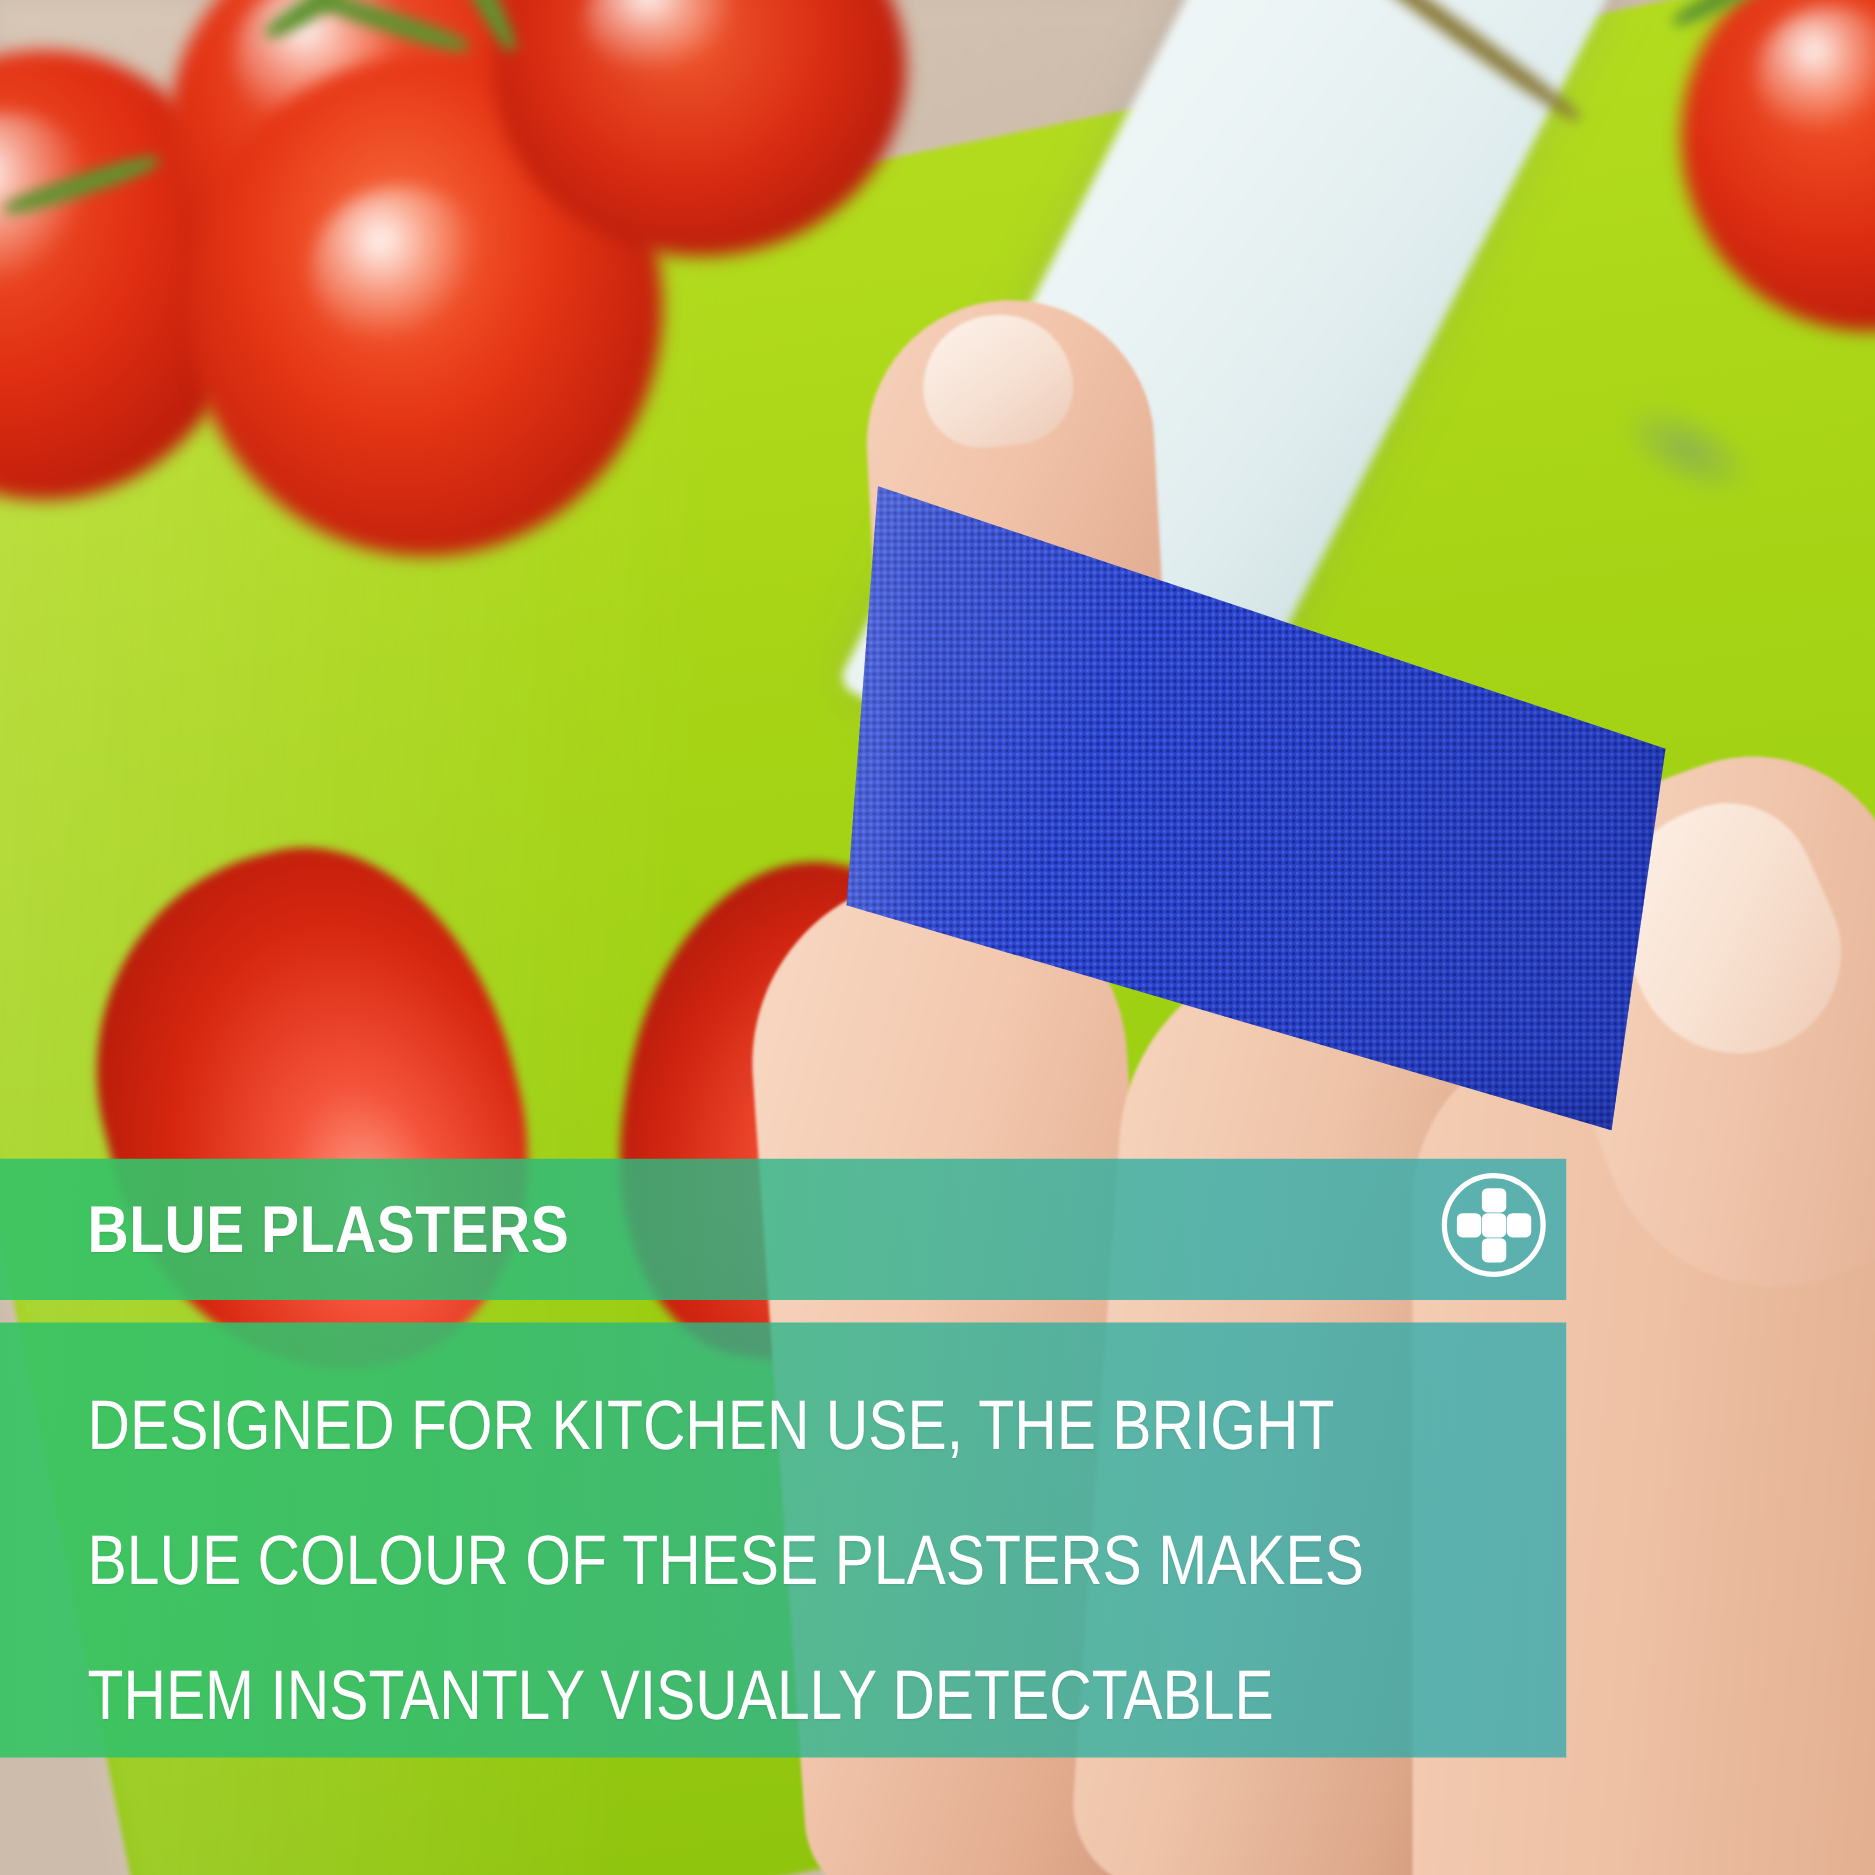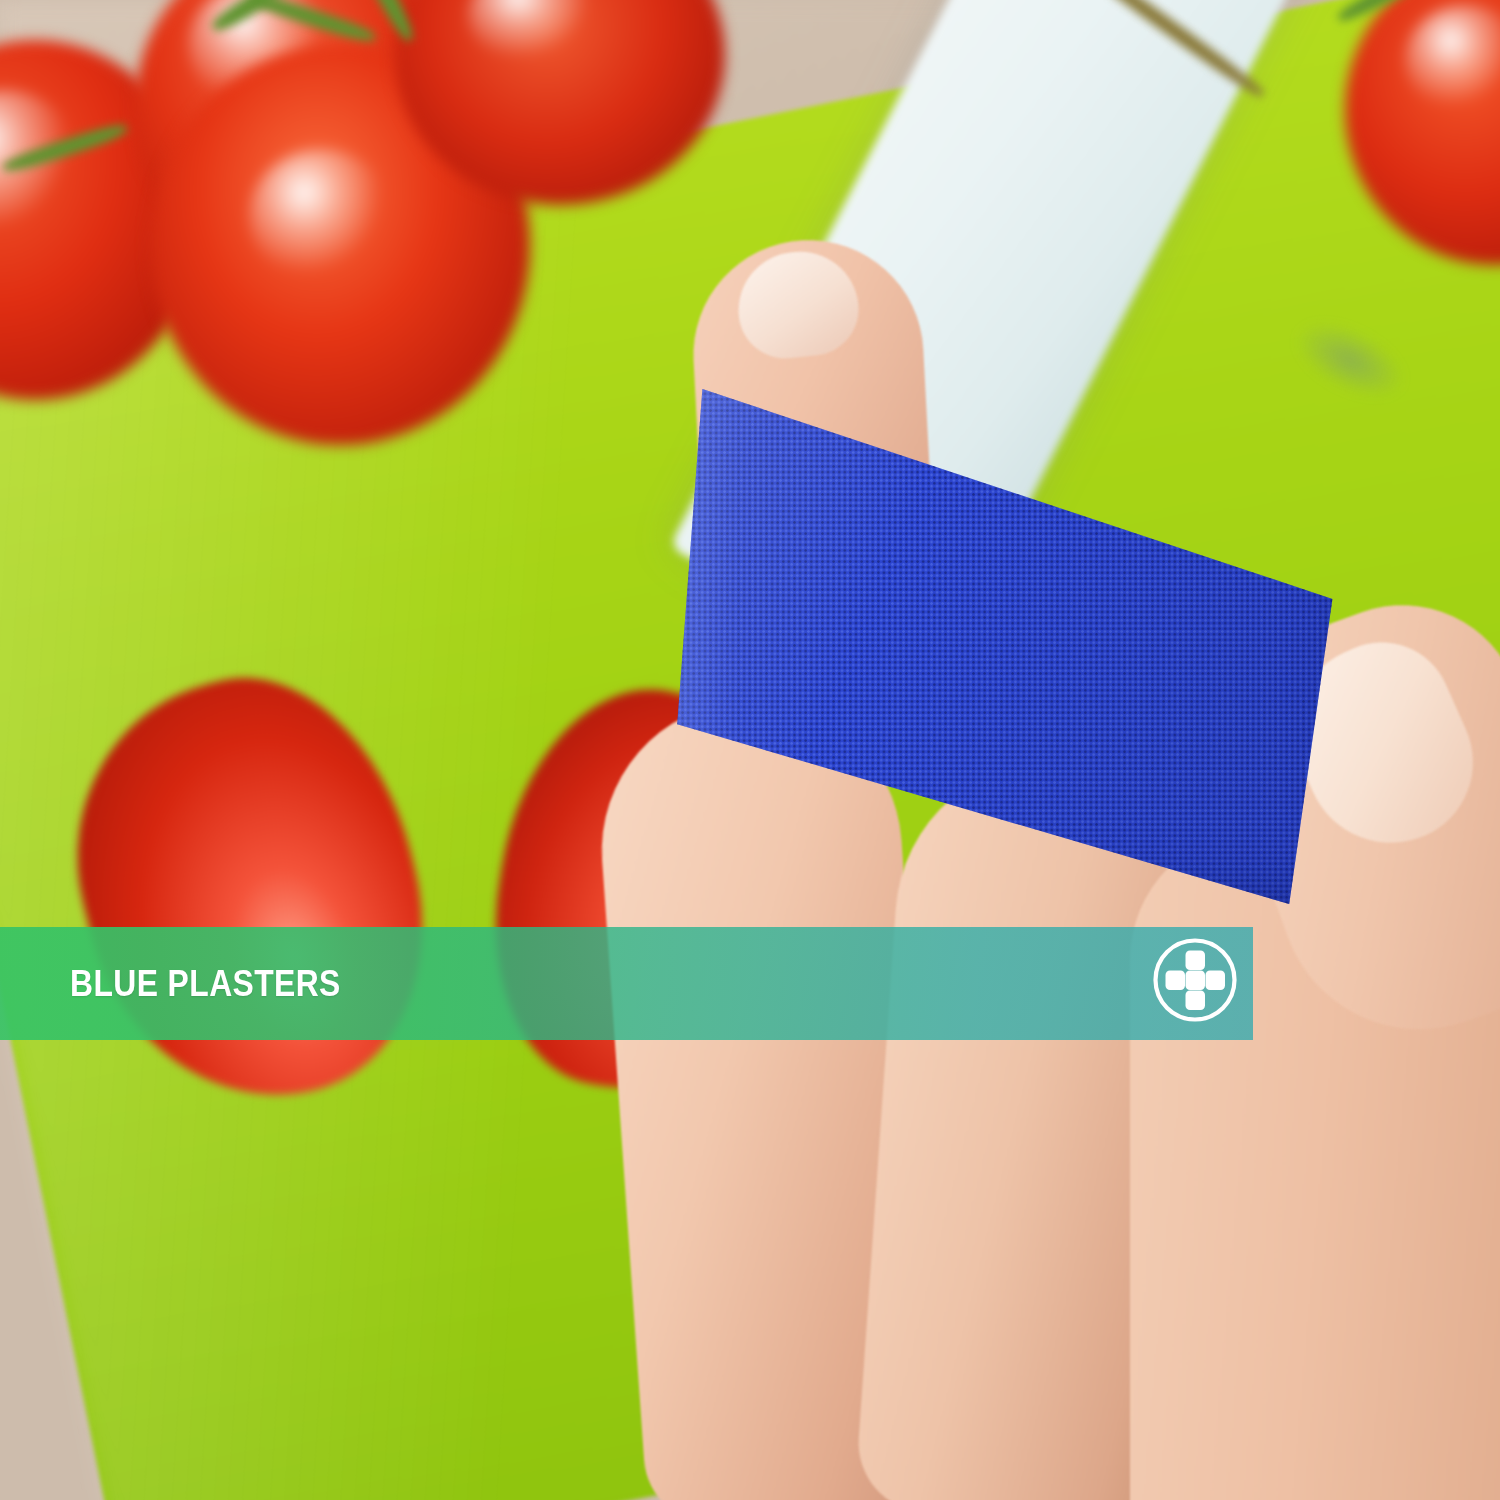--- a/index.html
+++ b/index.html
@@ -93,21 +93,21 @@
        rgba(40,168,175,.74) 100%);
   }
   #title-banner{top:927px;height:113px;}
   #body-banner{top:1058px;height:348px;}
 
   .title-text{
     position:absolute;left:70px;top:50%;transform:translateY(-50%);
     color:#ffffff;
     font-family:"Liberation Sans", sans-serif;
     font-weight:bold;
-    font-size:37px;
+    font-size:53px;
     letter-spacing:.5px;
     transform-origin:left center;
     white-space:nowrap;
     text-shadow:0 1px 2px rgba(0,0,0,.12);
   }
   .title-text span{display:inline-block;transform:scaleX(.86);transform-origin:left center;}
 
   .body-lines{
     position:absolute;left:70px;top:28px;right:40px;
     color:#ffffff;
@@ -230,14 +230,21 @@
     <svg viewBox="0 0 86 86" xmlns="http://www.w3.org/2000/svg">
       <circle cx="43" cy="43" r="39.5" fill="none" stroke="#ffffff" stroke-width="4.2"></circle>
       <rect x="33.5" y="13.5" width="19.5" height="19.5" rx="4.5" fill="#ffffff"></rect>
       <rect x="13.5" y="33.5" width="19.5" height="19.5" rx="4.5" fill="#ffffff"></rect>
       <rect x="33.5" y="33.5" width="19.5" height="19.5" rx="4.5" fill="#ffffff"></rect>
       <rect x="53.5" y="33.5" width="19.5" height="19.5" rx="4.5" fill="#ffffff"></rect>
       <rect x="33.5" y="53.5" width="19.5" height="19.5" rx="4.5" fill="#ffffff"></rect>
     </svg>
   </div>
 
+  <div class="banner" id="body-banner">
+    <div class="body-lines">
+      <div>DESIGNED FOR KITCHEN USE, THE BRIGHT</div>
+      <div>BLUE COLOUR OF THESE PLASTERS MAKES</div>
+      <div>THEM INSTANTLY VISUALLY DETECTABLE</div>
+    </div>
+  </div>
 
 </div>
 
 </body></html>

